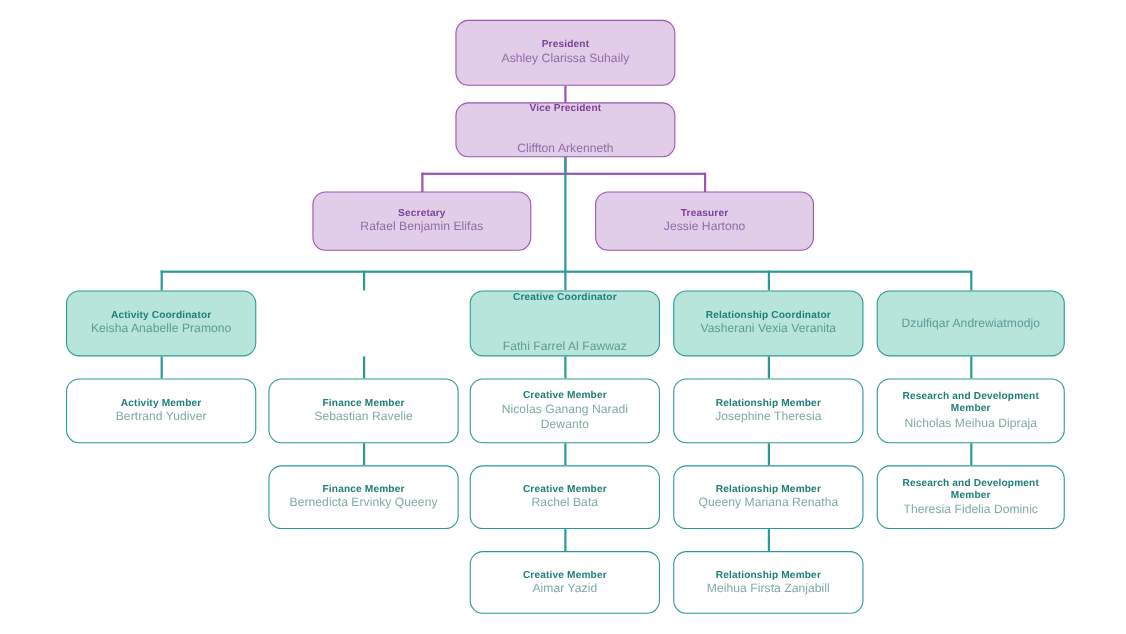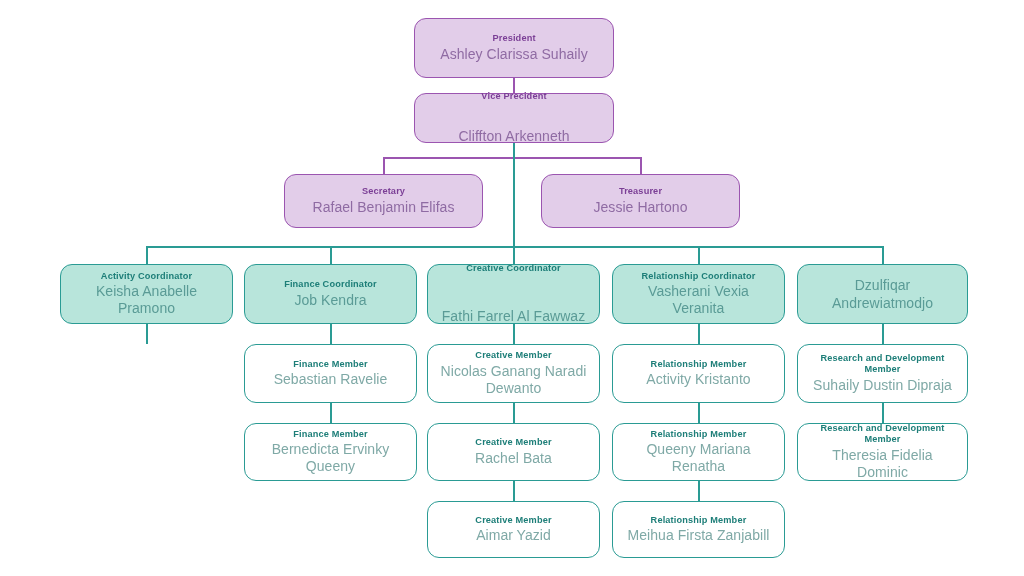--- a/index.html
+++ b/index.html
@@ -29,21 +29,21 @@
     text-align: center;
     padding: 4px 8px;
     line-height: 1.22;
   }
   .node .role {
     font-weight: bold;
     font-size: 9.2px;
     letter-spacing: 0.15px;
   }
   .node .person {
-    font-size: 14px;
+    font-size: 11px;
     letter-spacing: 0.05px;
     margin-top: 1px;
   }
   
   .node.exec {
     background: #e2cde9;
     border: 1.6px solid #9b55b0;
   }
   .node.exec .role { color: #7b3f96; }
   .node.exec .person { color: #8f6ba3; }
@@ -129,58 +129,58 @@
   <div class="node coord" style="left:60px; top:264px; width:173px; height:60px;">
     <div class="role">Activity Coordinator</div>
     <div class="person">Keisha Anabelle Pramono</div>
   </div>
 
   <div class="node exec" style="left:541px; top:174px; width:199px; height:54px;">
     <div class="role">Treasurer</div>
     <div class="person">Jessie Hartono</div>
   </div>
 
-  <div class="node coord" style="left:244px; top:264px; width:173px; height:60px;">
-    <div class="role">Finance Coordinator</div>
-    <div class="person">Job Kendra</div>
-  </div>
 
   <div class="node coord" style="left:427px; top:264px; width:173px; height:60px;gap:32px;">
     <div class="role">Creative Coordinator</div>
     <div class="person">Fathi Farrel Al Fawwaz</div>
   </div>
 
   <div class="node coord" style="left:612px; top:264px; width:173px; height:60px;">
     <div class="role">Relationship Coordinator</div>
     <div class="person">Vasherani Vexia Veranita</div>
   </div>
 
   <div class="node coord" style="left:797px; top:264px; width:171px; height:60px;">
     <div class="person">Dzulfiqar Andrewiatmodjo</div>
   </div>
 
+  <div class="node member" style="left:60px; top:344px; width:173px; height:59px;">
+    <div class="role">Activity Member</div>
+    <div class="person">Bertrand Yudiver</div>
+  </div>
 
   <div class="node member" style="left:244px; top:344px; width:173px; height:59px;">
     <div class="role">Finance Member</div>
     <div class="person">Sebastian Ravelie</div>
   </div>
 
   <div class="node member" style="left:427px; top:344px; width:173px; height:59px;">
     <div class="role">Creative Member</div>
     <div class="person">Nicolas Ganang Naradi Dewanto</div>
   </div>
 
   <div class="node member" style="left:612px; top:344px; width:173px; height:59px;">
     <div class="role">Relationship Member</div>
-    <div class="person">Activity Kristanto</div>
+    <div class="person">Josephine Theresia</div>
   </div>
 
   <div class="node member" style="left:797px; top:344px; width:171px; height:59px;">
     <div class="role">Research and Development Member</div>
-    <div class="person">Suhaily Dustin Dipraja</div>
+    <div class="person">Nicholas Meihua Dipraja</div>
   </div>
 
   <div class="node member" style="left:244px; top:423px; width:173px; height:58px;">
     <div class="role">Finance Member</div>
     <div class="person">Bernedicta Ervinky Queeny</div>
   </div>
 
   <div class="node member" style="left:427px; top:423px; width:173px; height:58px;">
     <div class="role">Creative Member</div>
     <div class="person">Rachel Bata</div>

